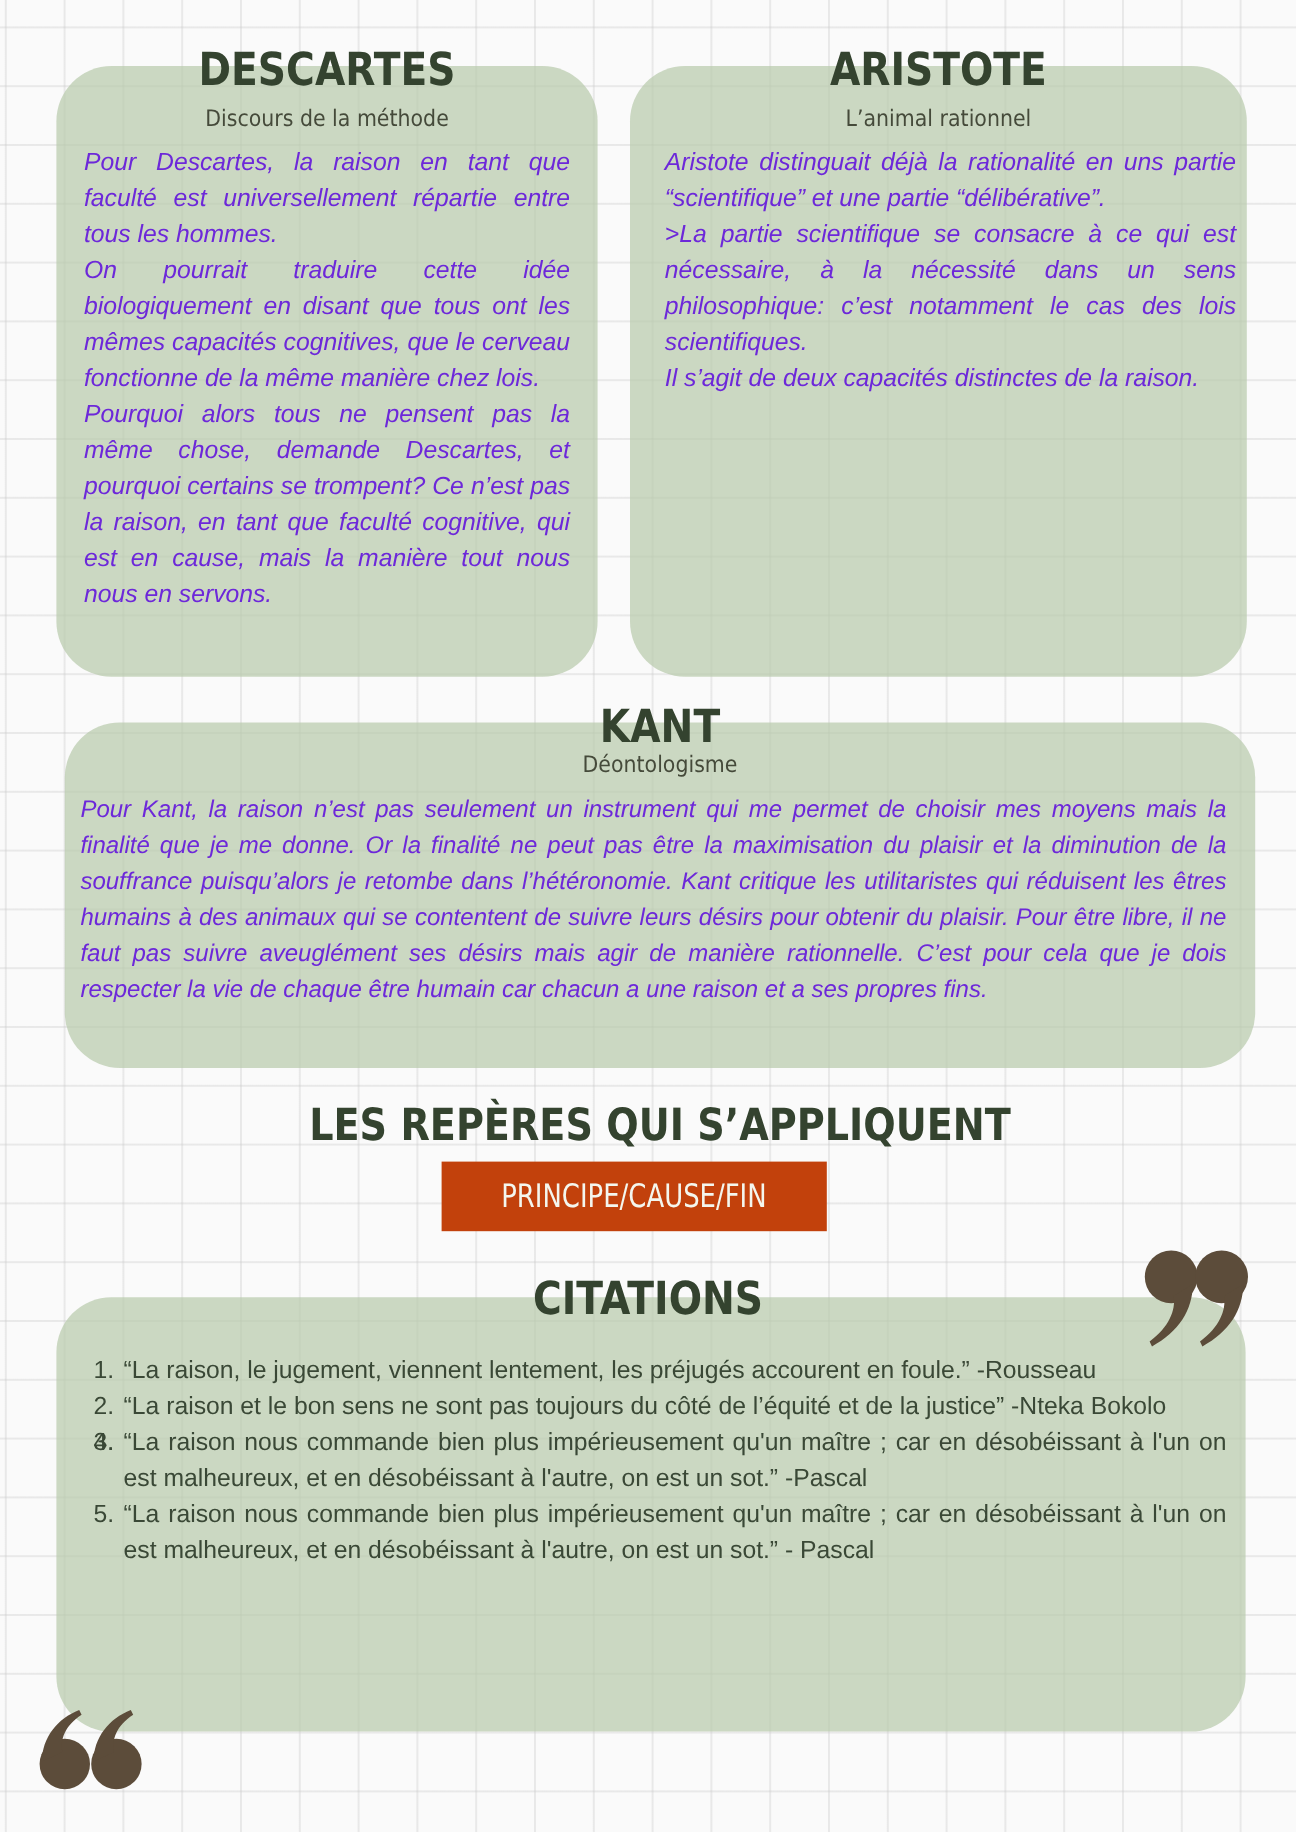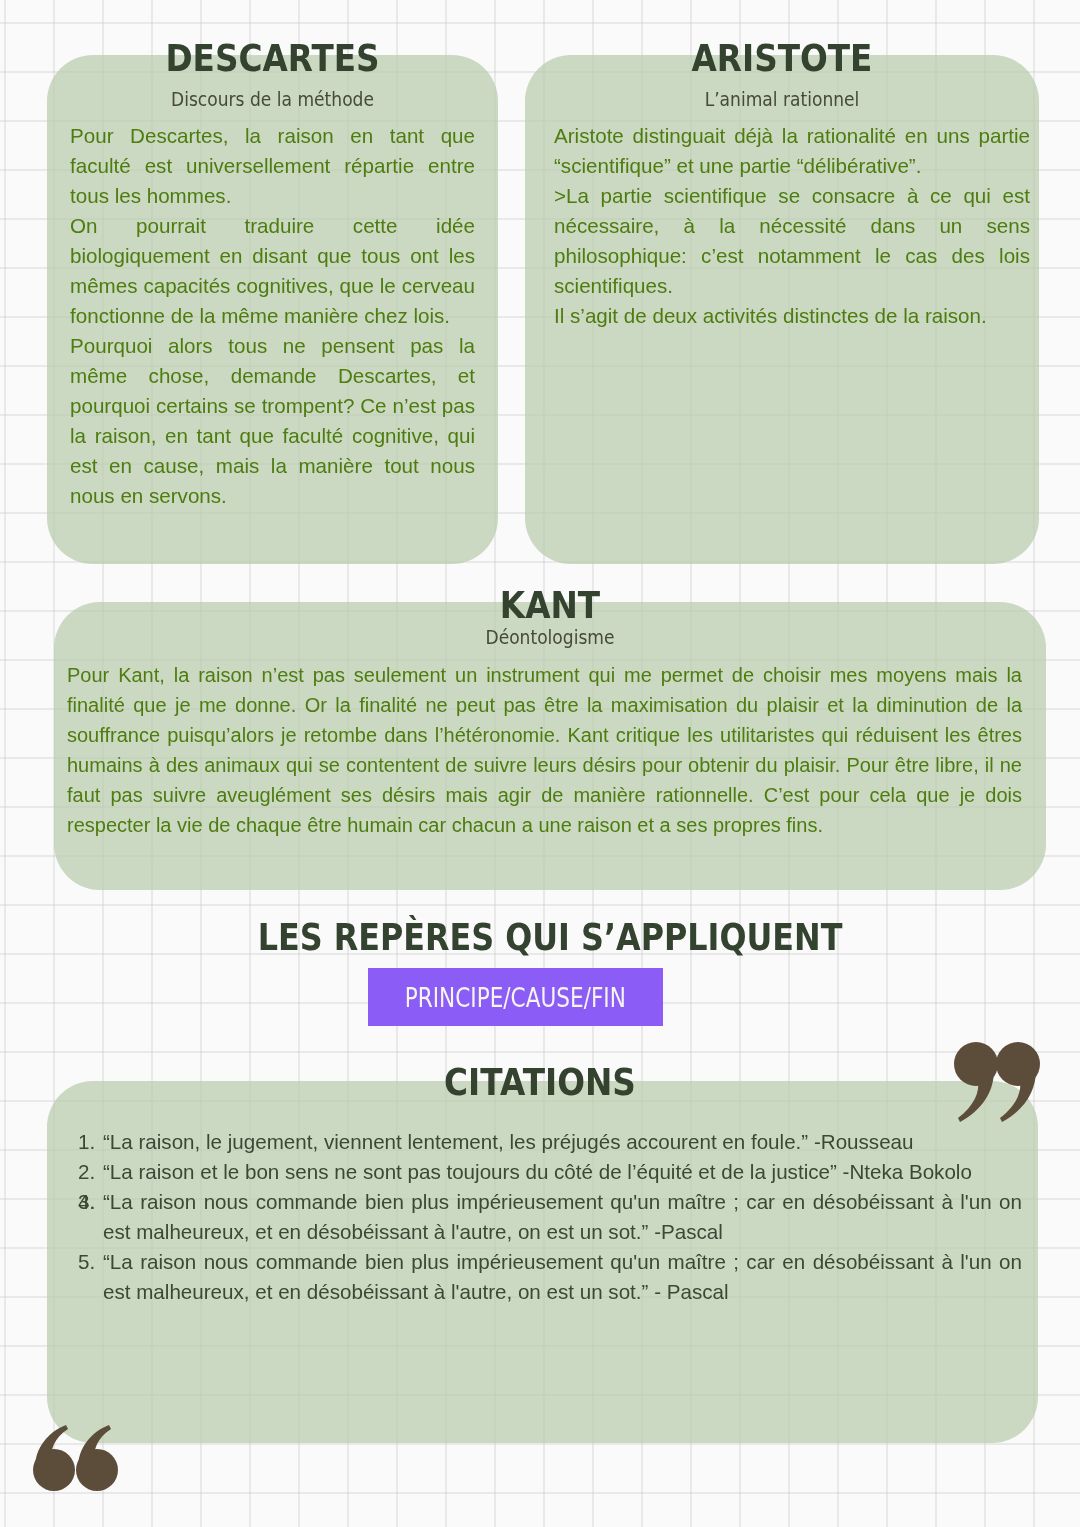--- a/index.html
+++ b/index.html
@@ -37,35 +37,36 @@
     color: #454a3a;
     text-align: center;
     font-size: 19px;
     transform: scaleX(0.9);
   }
   .body-text {
     position: absolute;
     font-size: 20.6px;
     line-height: 30px;
     text-align: justify;
-    color: #4d7c0f;
+    color: #6d28d9;
     margin: 0;
+    font-style: italic;
   }
   .body-text p { margin: 0; }
   .kant-text {
     font-size: 20px;
     line-height: 30px;
   }
   .badge {
     position: absolute;
     left: 368px;
     top: 968px;
-    width: 295px;
+    width: 321px;
     height: 58px;
-    background: #8b5cf6;
+    background: #c2410c;
     color: #f4f6ee;
     font-family: "DejaVu Sans", sans-serif;
     font-size: 27px;
     display: flex;
     align-items: center;
     justify-content: center;
   }
   .badge span { display: inline-block; transform: scaleX(0.8); }
   .quotes-list {
     position: absolute;
@@ -108,21 +109,21 @@
   <p>On pourrait traduire cette idée biologiquement en disant que tous ont les mêmes capacités cognitives, que le cerveau fonctionne de la même manière chez lois.</p>
   <p>Pourquoi alors tous ne pensent pas la même chose, demande Descartes, et pourquoi certains se trompent? Ce n’est pas la raison, en tant que faculté cognitive, qui est en cause, mais la manière tout nous nous en servons.</p>
 </div>
 
 <div class="card" style="left:525px; top:55px; width:514px; height:509px;"></div>
 <div class="title" style="left:525px; top:36px; width:514px; font-size:38px;">ARISTOTE</div>
 <div class="subtitle" style="left:525px; top:88px; width:514px;">L’animal rationnel</div>
 <div class="body-text" style="left:554px; top:121px; width:476px;">
   <p>Aristote distinguait déjà la rationalité en uns partie “scientifique” et une partie “délibérative”.</p>
   <p>&gt;La partie scientifique se consacre à ce qui est nécessaire, à la nécessité dans un sens philosophique: c’est notamment le cas des lois scientifiques.</p>
-  <p>Il s’agit de deux activités distinctes de la raison.</p>
+  <p>Il s’agit de deux capacités distinctes de la raison.</p>
 </div>
 
 <div class="card" style="left:54px; top:602px; width:992px; height:288px;"></div>
 <div class="title" style="left:54px; top:583px; width:992px; font-size:38px;">KANT</div>
 <div class="subtitle" style="left:54px; top:626px; width:992px;">Déontologisme</div>
 <div class="body-text kant-text" style="left:67px; top:660px; width:955px;">Pour Kant, la raison n’est pas seulement un instrument qui me permet de choisir mes moyens mais la finalité que je me donne. Or la finalité ne peut pas être la maximisation du plaisir et la diminution de la souffrance puisqu’alors je retombe dans l’hétéronomie. Kant critique les utilitaristes qui réduisent les êtres humains à des animaux qui se contentent de suivre leurs désirs pour obtenir du plaisir. Pour être libre, il ne faut pas suivre aveuglément ses désirs mais agir de manière rationnelle. C’est pour cela que je dois respecter la vie de chaque être humain car chacun a une raison et a ses propres fins.</div>
 
 <div class="title" style="left:150px; top:916px; width:800px; font-size:37px;">LES REPÈRES QUI S’APPLIQUENT</div>
 <div class="badge">
   <span>PRINCIPE/CAUSE/FIN</span>

